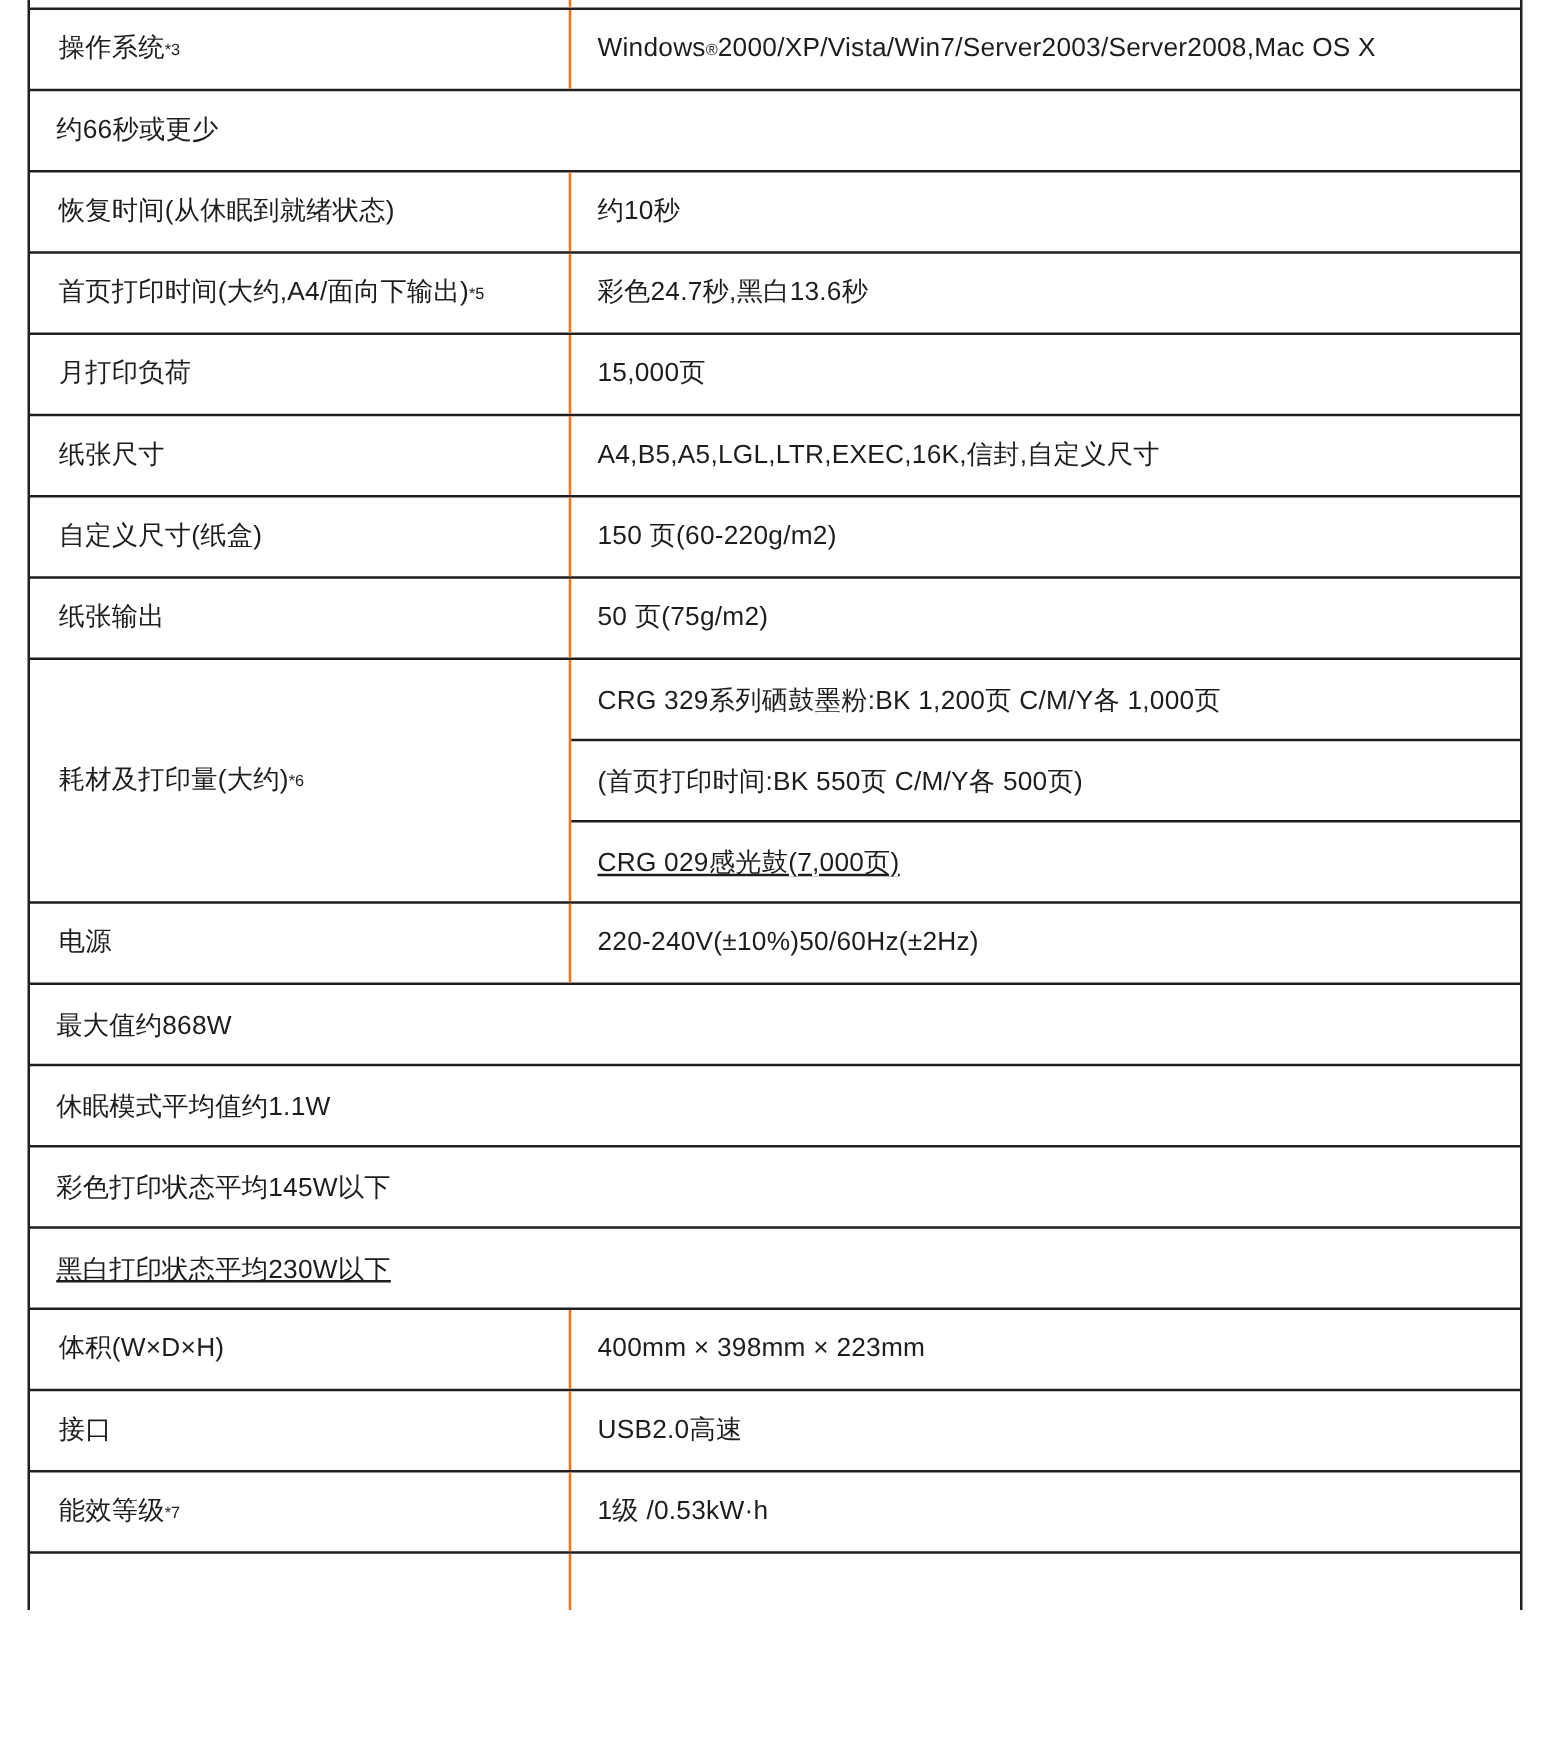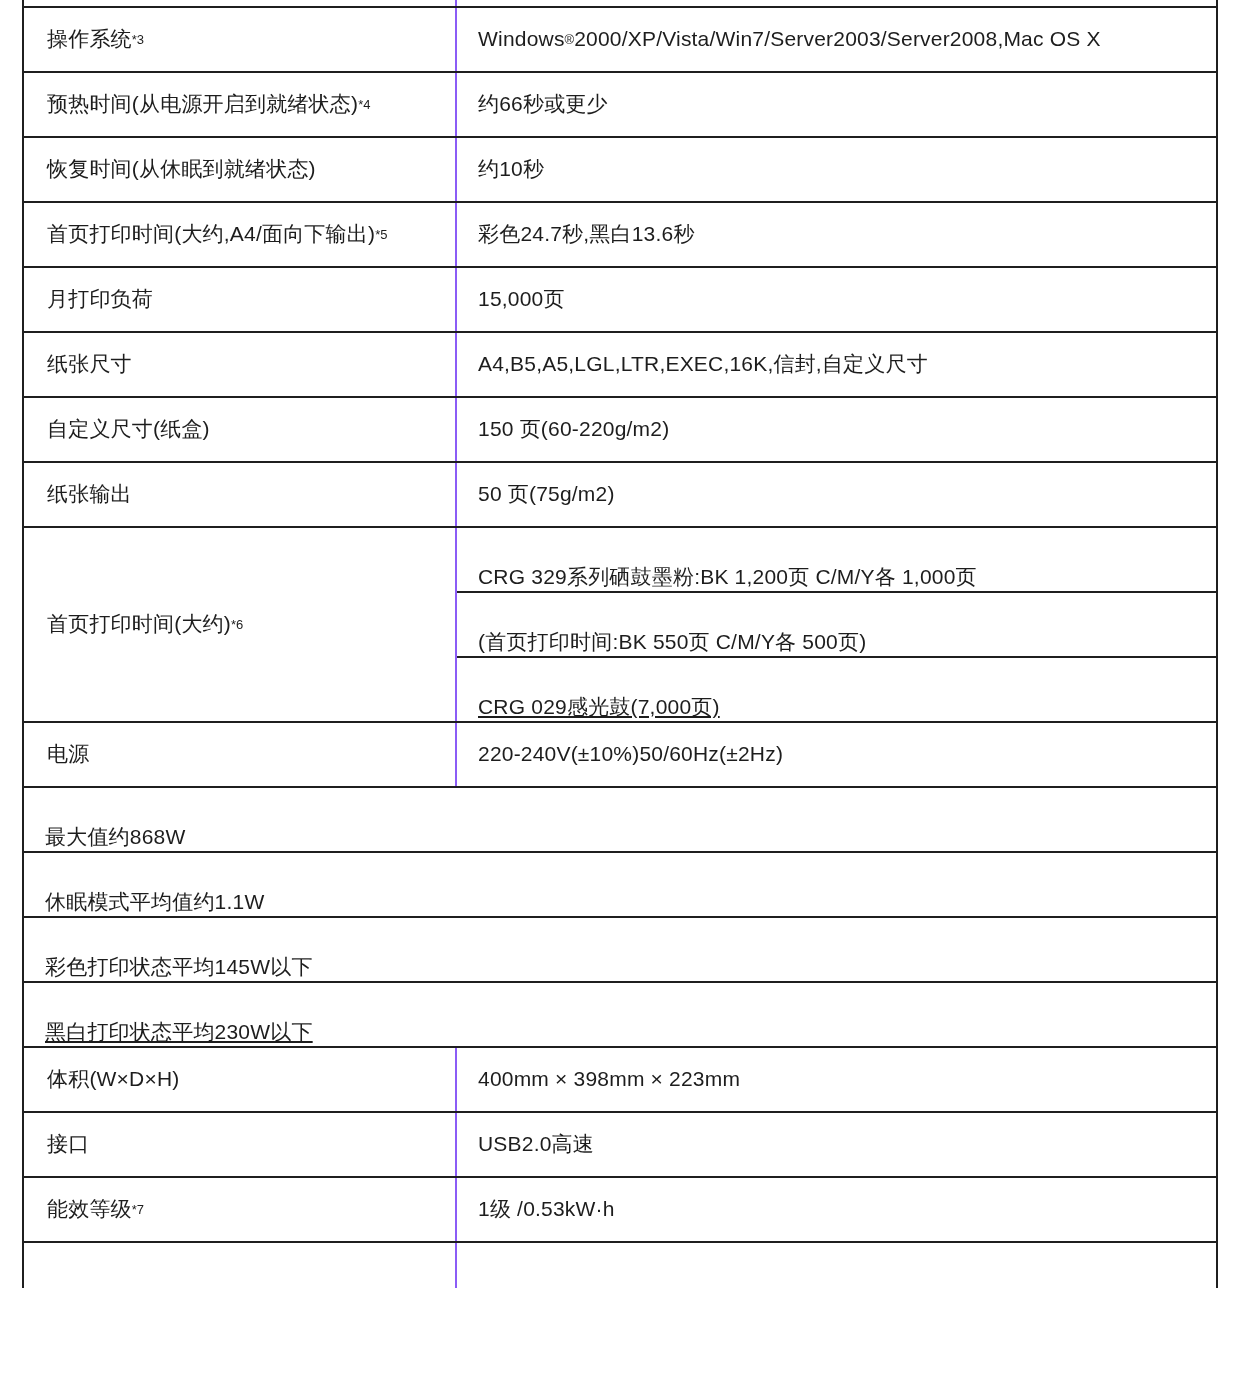--- a/index.html
+++ b/index.html
@@ -39,39 +39,39 @@
     display: flex;
     align-items: center;
     box-sizing: border-box;
     font-size: 21px;
     line-height: 1.25;
     letter-spacing: 0.2px;
   }
   .cell.label {
     width: 433px;
     flex: 0 0 433px;
-    border-right: 2px solid #8b5cf6;
+    border-right: 2px solid #f97316;
     padding-left: 23px;
     padding-right: 10px;
   }
   .cell.value {
     flex: 1;
     padding-left: 21px;
     padding-right: 10px;
     text-align: right;
   }
   .subcol {
     flex: 1;
     display: flex;
     flex-direction: column;
   }
   .subrow {
     flex: 1;
     display: flex;
-    align-items: flex-end;
+    align-items: center;
     box-sizing: border-box;
     border-bottom: 2px solid #1f1f1f;
     padding-left: 21px;
     padding-right: 10px;
     font-size: 21px;
     letter-spacing: 0.2px;
   }
   .subcol .subrow:last-child { border-bottom: none; text-decoration: underline; }
   sup {
     font-size: 13px;
@@ -98,24 +98,20 @@
       </div>
     <div class="cell value">
         <span>Windows</span>
         <sup>®</sup>
         <span> 2000/XP/Vista/Win7/Server2003/Server2008,Mac OS X</span>
       </div>
   </div>
 
 
   <div class="row">
-    <div class="cell label">
-        <span>预热时间(从电源开启到就绪状态)</span>
-        <sup>*4</sup>
-      </div>
     <div class="cell value">
         <span>约66秒或更少</span>
       </div>
   </div>
 
   <div class="row">
     <div class="cell label">
         <span>恢复时间(从休眠到就绪状态)</span>
       </div>
     <div class="cell value">
@@ -164,21 +160,21 @@
     <div class="cell label">
         <span>纸张输出</span>
       </div>
     <div class="cell value">
         <span>50 页(75g/m2)</span>
       </div>
   </div>
 
   <div class="row group-3">
     <div class="cell label">
-        <span>首页打印时间(大约)</span>
+        <span>耗材及打印量(大约)</span>
         <sup>*6</sup>
       </div>
     <div class="subcol">
       <div class="subrow">
           <span>CRG 329系列硒鼓墨粉:BK 1,200页 C/M/Y各 1,000页</span>
         </div>
       <div class="subrow">
           <span>(首页打印时间:BK 550页 C/M/Y各 500页)</span>
         </div>
       <div class="subrow">

